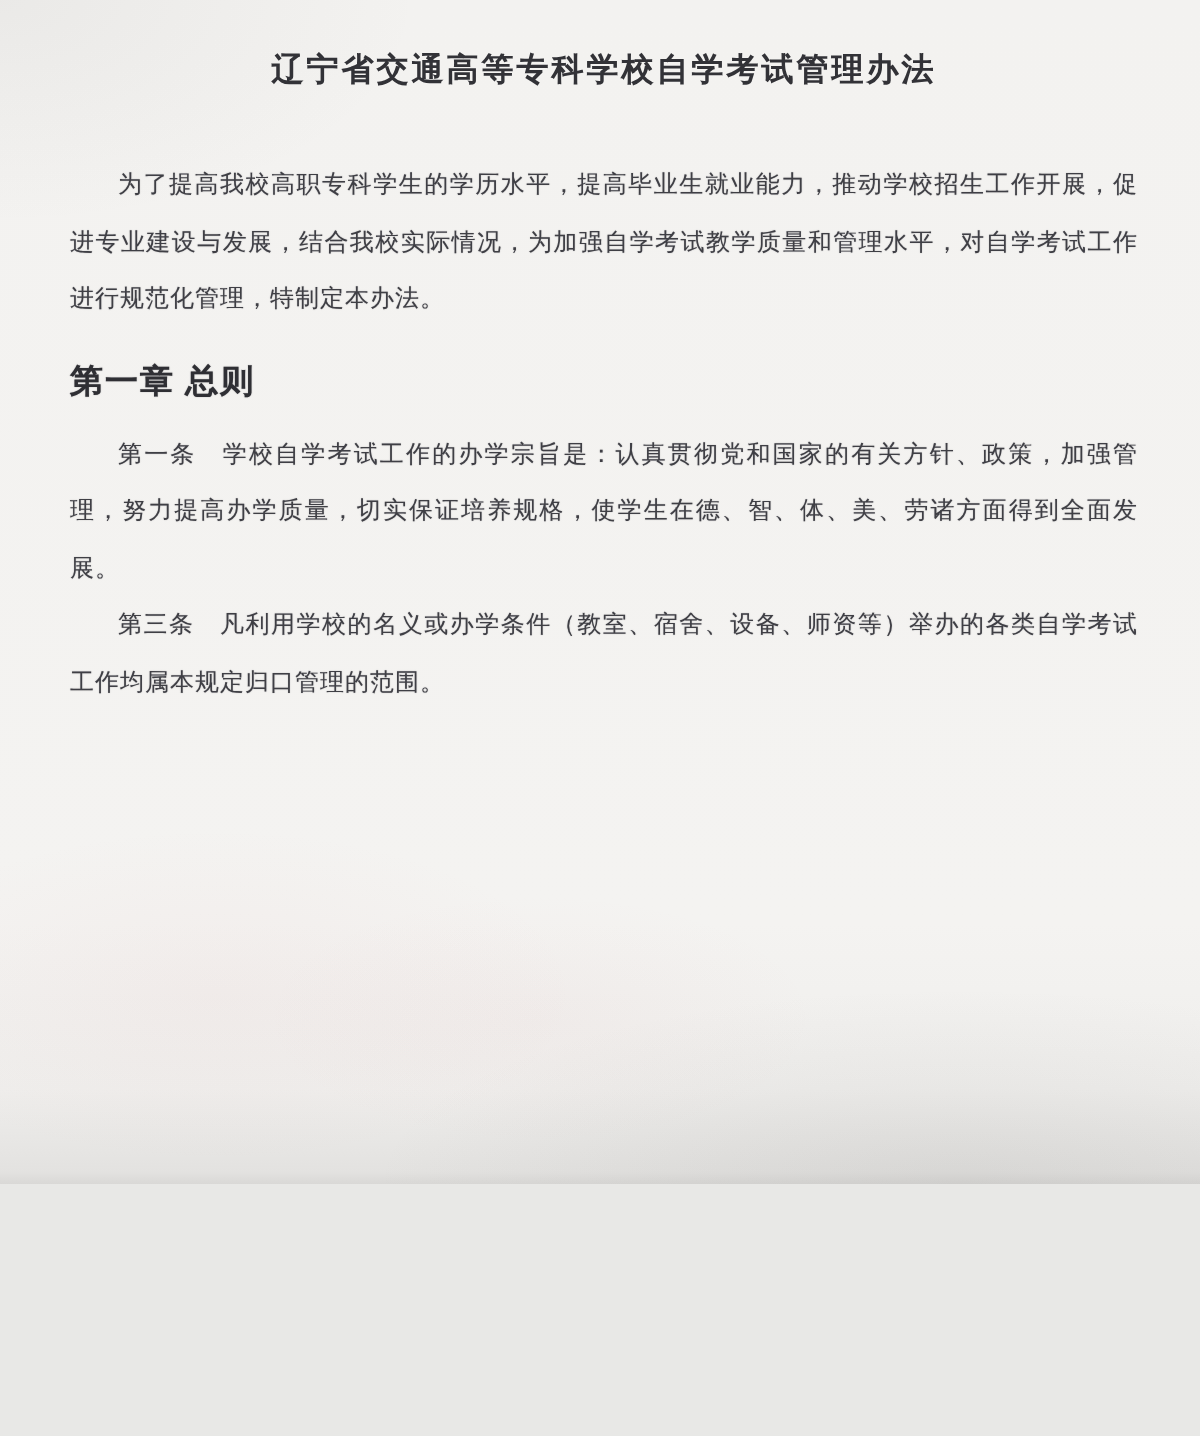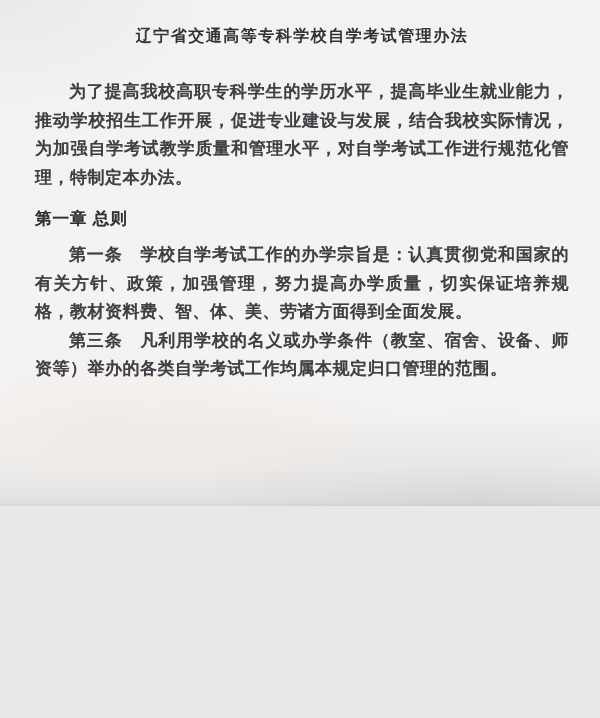--- a/index.html
+++ b/index.html
@@ -1,18 +1,18 @@
 <!DOCTYPE html>
 <html><head>
 <meta charset="utf-8">
 <style>
   html,body { margin:0; padding:0; background:#e8e8e6; }
   .scan {
     position:relative;
-    width:600px; height:506px;
+    width:600px; height:592px;
     margin:0;
     overflow:hidden;
     font-family:"Liberation Serif","DejaVu Serif",serif;
     background:
       radial-gradient(ellipse 260px 120px at 18% 84%, rgba(205,120,125,0.05), rgba(205,120,125,0) 70%),
       radial-gradient(ellipse 200px 90px at 45% 86%, rgba(200,110,115,0.04), rgba(200,110,115,0) 70%),
       radial-gradient(ellipse 300px 160px at 0% 0%, rgba(120,120,118,0.07), rgba(120,120,118,0) 70%),
       radial-gradient(ellipse 420px 140px at 80% 100%, rgba(110,110,108,0.10), rgba(110,110,108,0) 70%),
       linear-gradient(to bottom, #f3f2f0 0%, #f4f3f1 78%, #efeeec 92%, #e3e2e0 99%, #d9d8d6 100%);
     color:#3f3f45;
@@ -25,28 +25,27 @@
     margin:0 0 30px 0;
     text-align:center;
     font-size:16px;
     font-weight:bold;
     letter-spacing:1.5px;
     color:#323237;
     line-height:24px;
   }
   .para {
     margin:0;
-    font-size:17px;
+    font-size:12px;
     line-height:28.5px;
     letter-spacing:0.5px;
     text-align:justify;
     text-indent:2em;
     color:#3f3f45;
     text-shadow:0 0 0.6px rgba(70,70,78,0.45);
-    font-weight:bold;
   }
   .heading {
     margin:13px 0 8px 0;
     text-align:left;
     font-size:16.5px;
     font-weight:bold;
     letter-spacing:1px;
     color:#2f2f34;
     line-height:28px;
     text-shadow:0 0 0.6px rgba(50,50,58,0.45);
@@ -63,21 +62,21 @@
 <body>
 
 <div class="scan">
   <div class="content">
     <h1 class="title">辽宁省交通高等专科学校自学考试管理办法</h1>
 
     <p class="para">为了提高我校高职专科学生的学历水平，提高毕业生就业能力，推动学校招生工作开展，促进专业建设与发展，结合我校实际情况，为加强自学考试教学质量和管理水平，对自学考试工作进行规范化管理，特制定本办法。</p>
 
     <h2 class="heading">第一章 总则</h2>
 
-    <p class="para">第一条　学校自学考试工作的办学宗旨是：认真贯彻党和国家的有关方针、政策，加强管理，努力提高办学质量，切实保证培养规格，教材资料费、智、体、美、劳诸方面得到全面发展。</p>
+    <p class="para">第一条　学校自学考试工作的办学宗旨是：认真贯彻党和国家的有关方针、政策，加强管理，努力提高办学质量，切实保证培养规格，使学生在德、智、体、美、劳诸方面得到全面发展。</p>
 
 
 
     <p class="para">第三条　凡利用学校的名义或办学条件（教室、宿舍、设备、师资等）举办的各类自学考试工作均属本规定归口管理的范围。</p>
   </div>
 
   <div class="pagenum">-2-</div>
 </div>
 
 </body></html>

